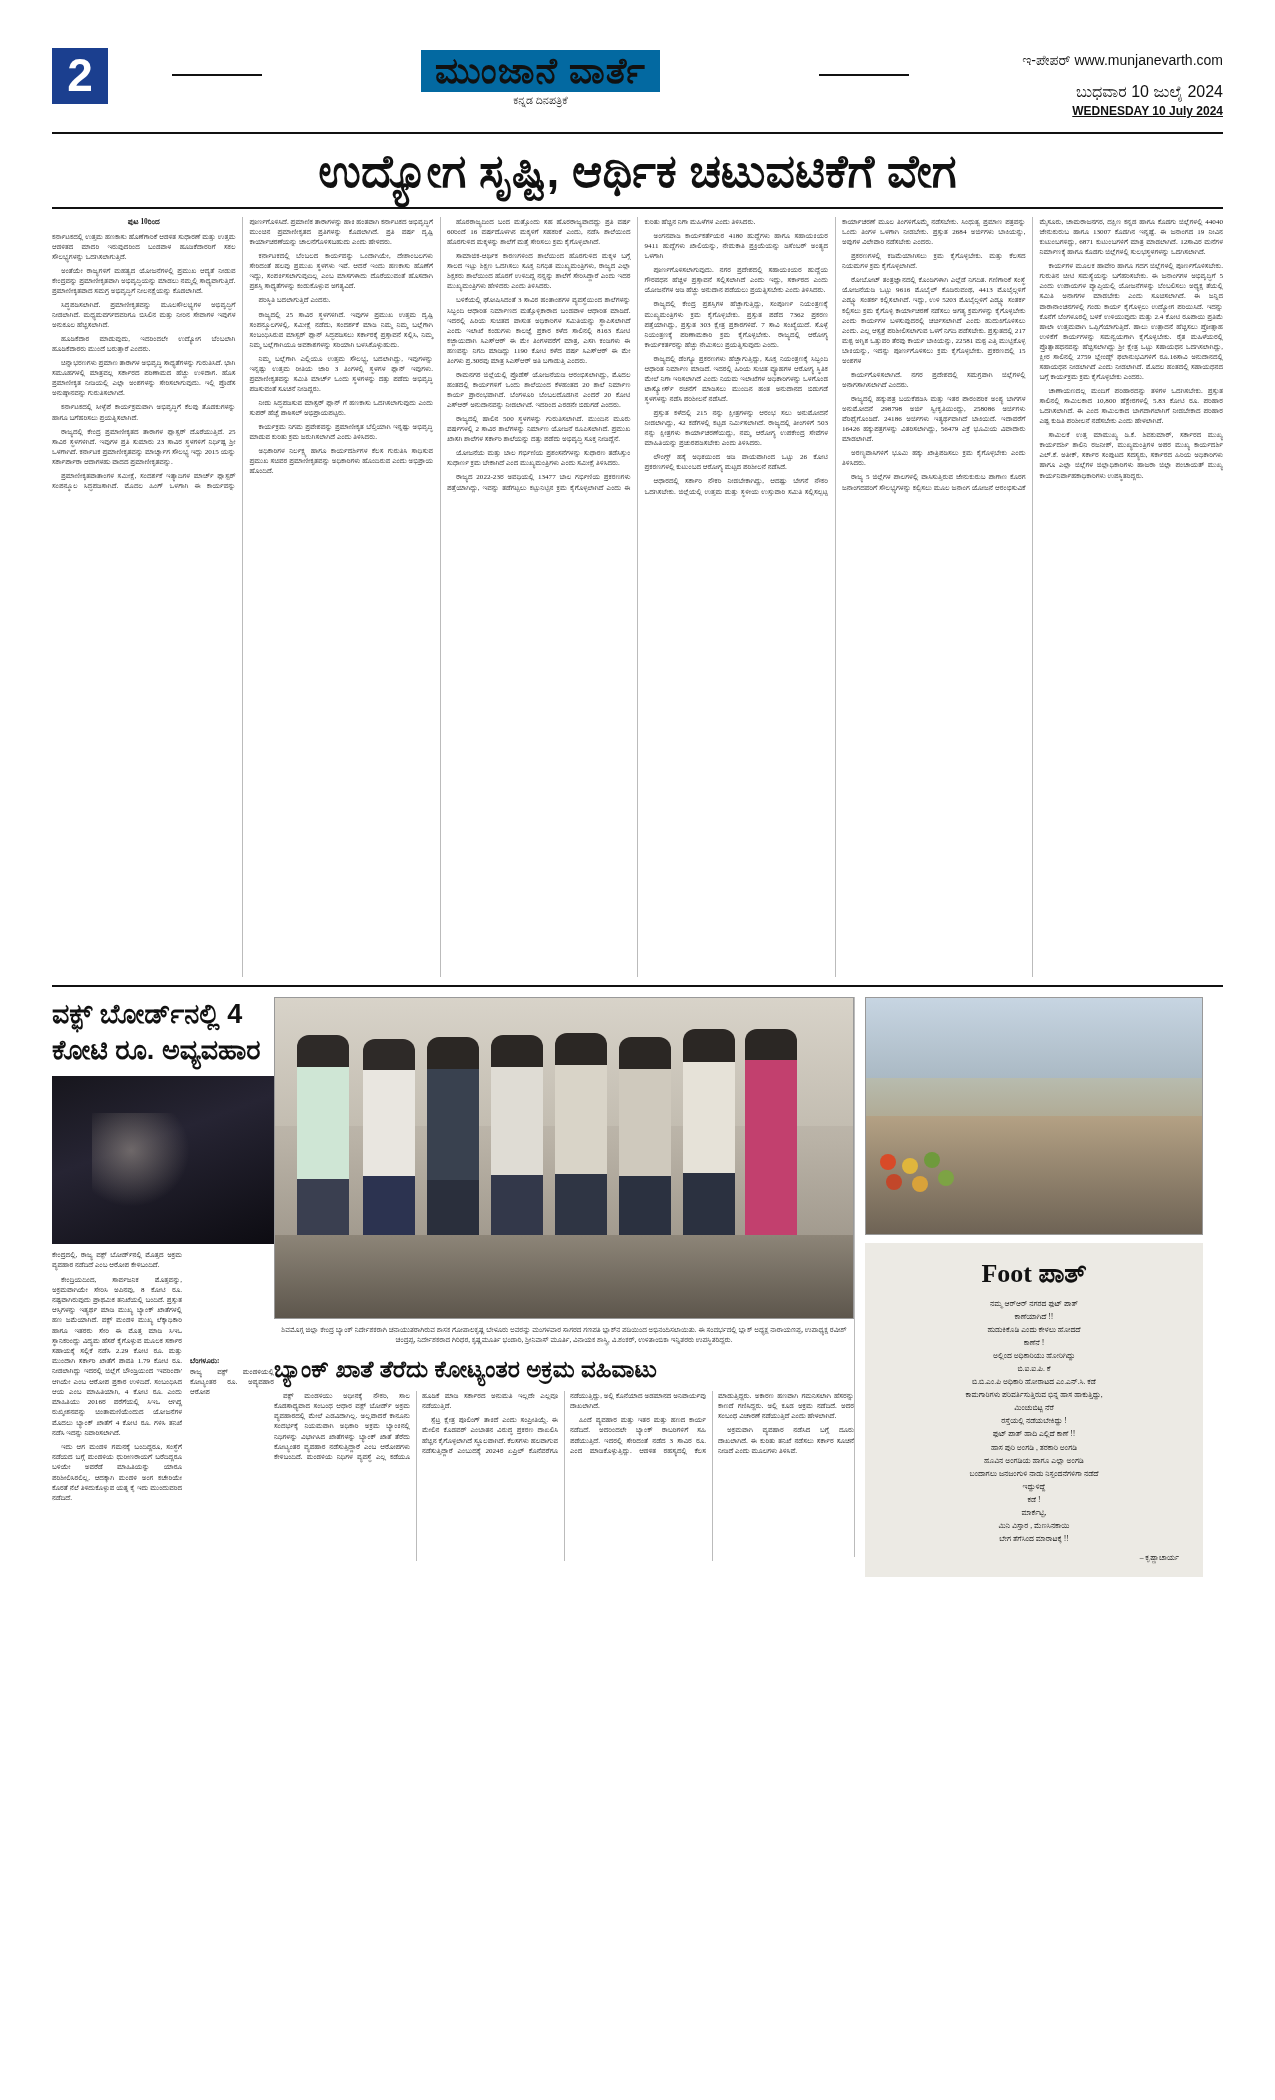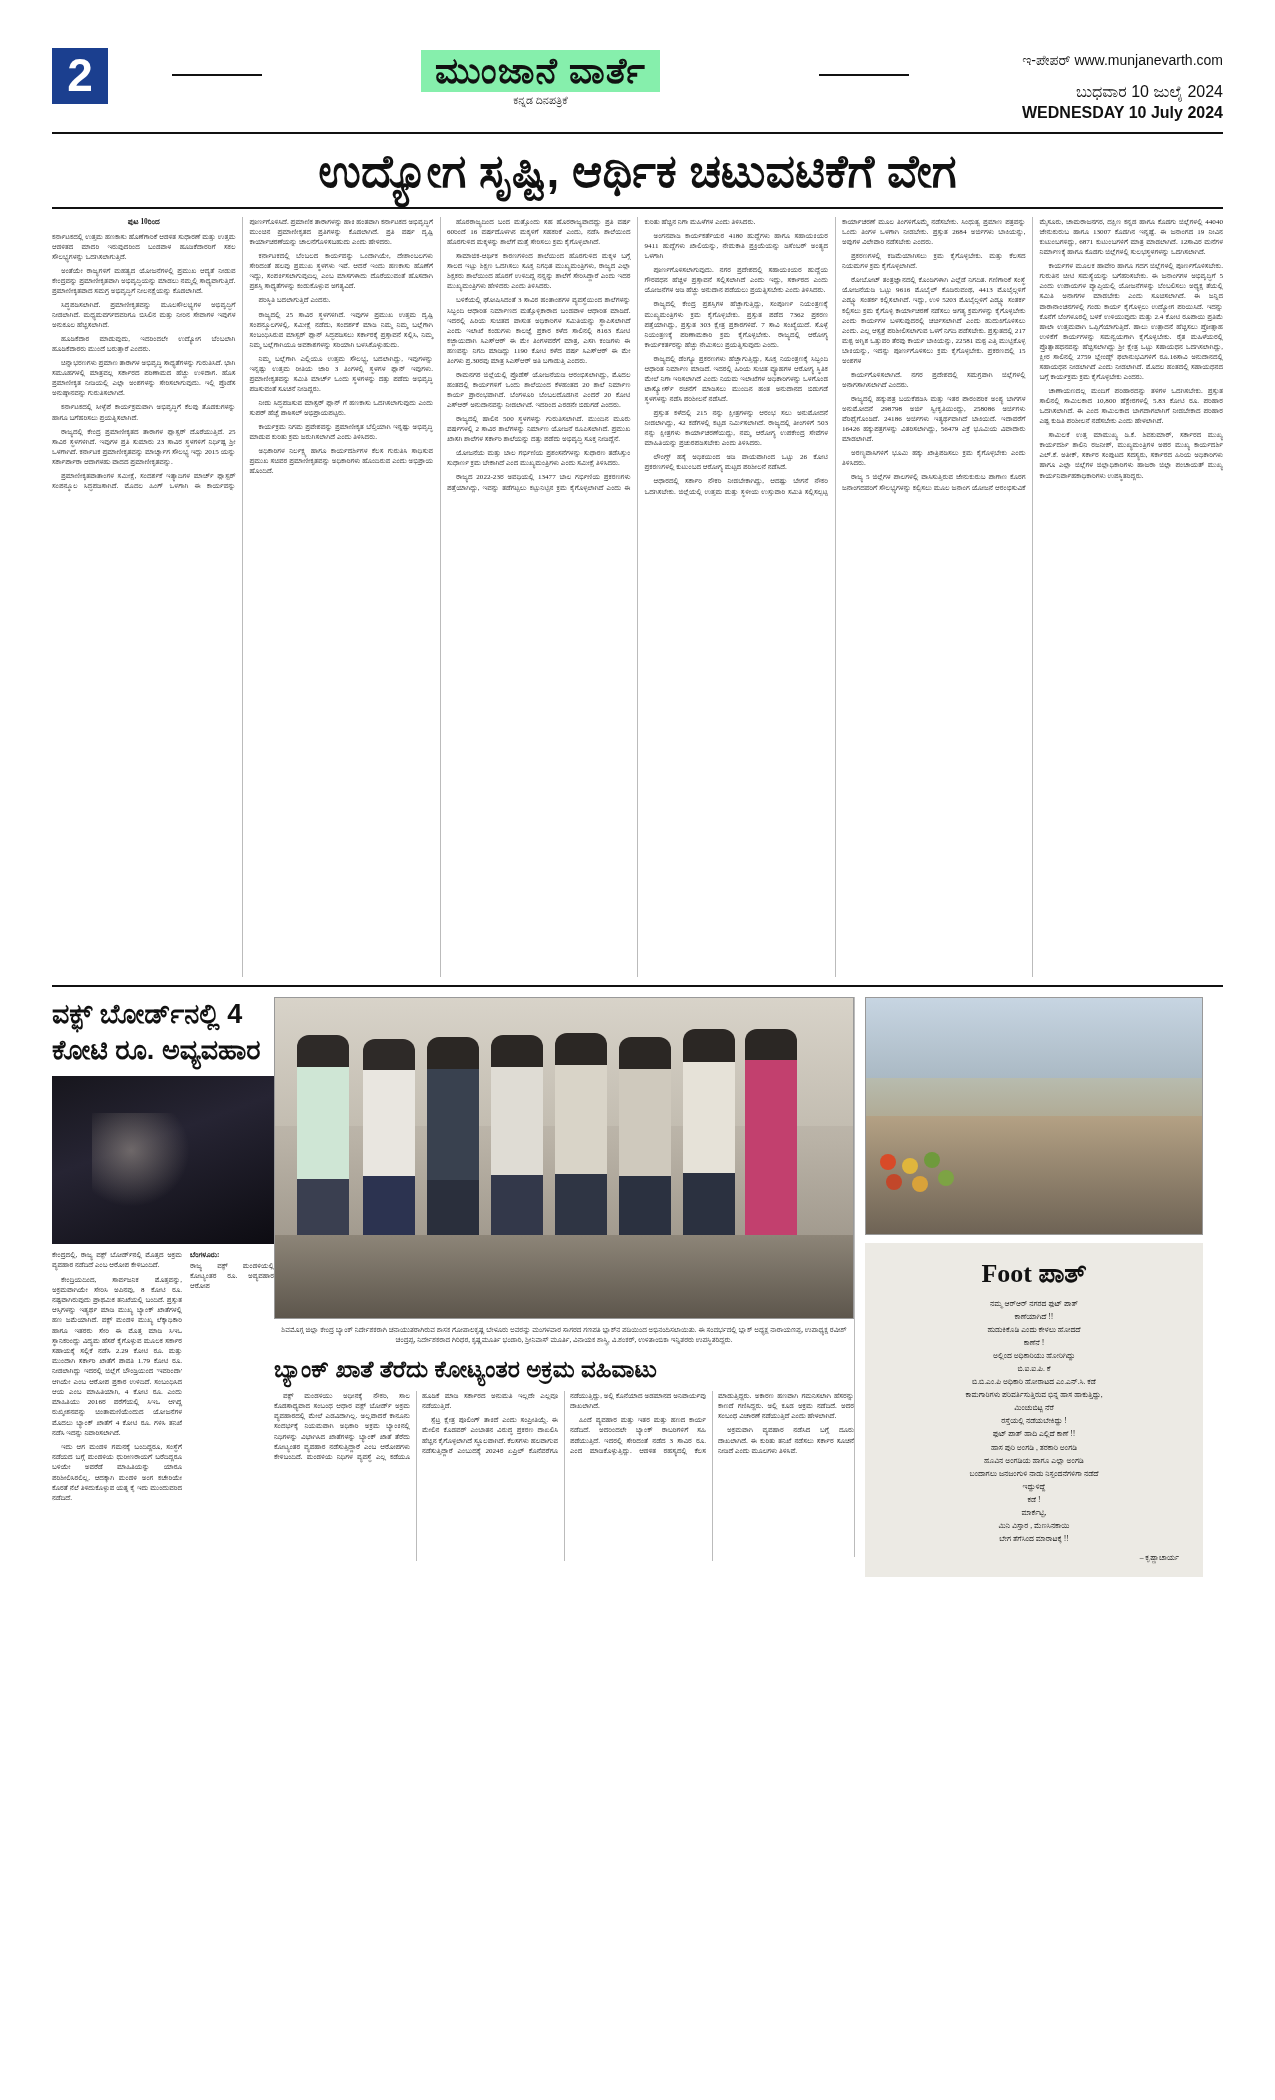--- a/index.html
+++ b/index.html
@@ -26,27 +26,27 @@
   .mast-center { flex:1; text-align:center; padding-top:2px; position:relative; }
   .mast-rule { position:absolute; left:40px; right:40px; top:26px; height:0; }
   .mast-rule:before, .mast-rule:after {
     content:""; position:absolute; top:0; width:90px; border-top:2px solid #111;
   }
   .mast-rule:before { left:24px; }
   .mast-rule:after { right:24px; }
   .mast-title {
     font-family:"Liberation Sans", sans-serif;
     font-size:36px; font-weight:bold; letter-spacing:1px; color:#111;
-    position:relative; z-index:2; display:inline-block; padding:0 14px; background:#86efac;
+    position:relative; z-index:2; display:inline-block; padding:0 14px; background:#0369a1;
   }
   .mast-sub { font-size:11px; margin-top:2px; color:#222;text-align:center; }
   .mast-right { text-align:right; font-family:"Liberation Sans", sans-serif; width:250px; padding-top:4px; }
   .mast-right .epaper { font-size:14px; color:#111; }
   .mast-right .date-kn { font-size:16px; margin-top:14px; }
-  .mast-right .date-en { font-size:16px; font-weight:bold; margin-top:3px; }
+  .mast-right .date-en { font-size:12px; font-weight:bold; margin-top:3px;text-decoration:underline; }
 
   .rule-thick { border-top:2px solid #111; margin-top:6px; }
 
   
   .headline {
     font-family:"Liberation Sans", sans-serif;
     font-size:46px; font-weight:bold; text-align:center;
     padding:10px 0 8px 0; letter-spacing:0px;
   }
   .rule-under-head { border-top:2px solid #111; margin-bottom:8px; }
@@ -75,21 +75,21 @@
   }
   .ll-photo {
     width:100%; height:168px;
     background:linear-gradient(160deg,#17161d 0%,#262433 40%,#0d0c12 100%);
     position:relative; overflow:hidden;
   }
   .ll-photo:after {
     content:""; position:absolute; left:18%; top:22%; width:44%; height:56%;
     background:radial-gradient(ellipse at 40% 40%, rgba(170,160,150,0.55), rgba(0,0,0,0) 70%);
   }
-  .ll-body { display:flex; gap:8px; margin-top:6px; font-size:7.1px; line-height:1.44; text-align:justify; }
+  .ll-body { display:flex; gap:8px; margin-top:6px; font-size:7.1px; line-height:1.44; text-align:justify;align-items:center; }
   .ll-body .c1 { flex:1.55; }
   .ll-body .c2 { flex:1; }
   .ll-body p { margin:0 0 4px 0; text-indent:9px; }
   .ll-loc { font-weight:bold; font-size:7.2px; }
 
   
   .lm-photo {
     width:100%; height:322px; border:1px solid #999;
     background:linear-gradient(180deg,#cfcac2 0%,#b9b2a6 45%,#8e867a 100%);
     position:relative; overflow:hidden;

